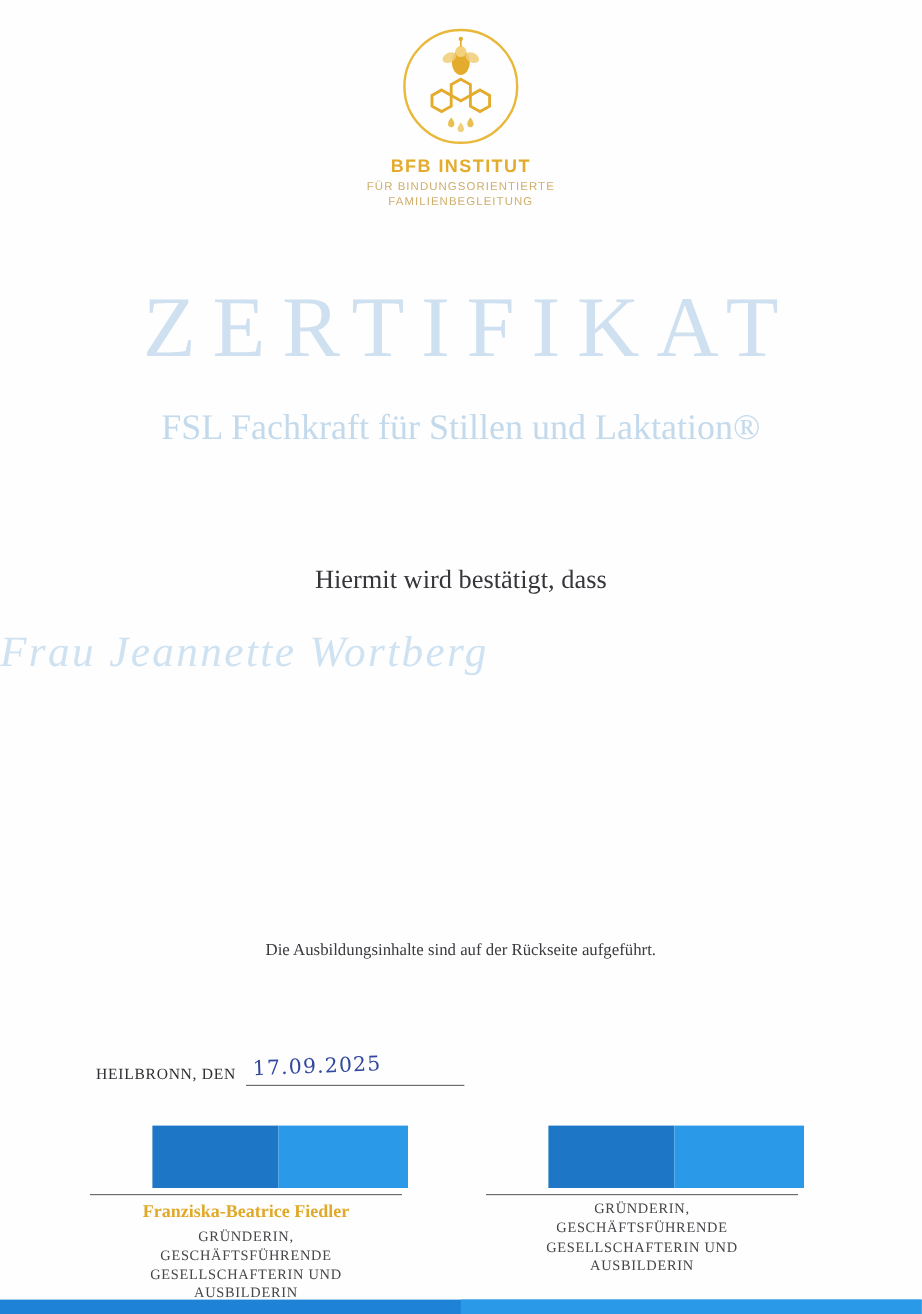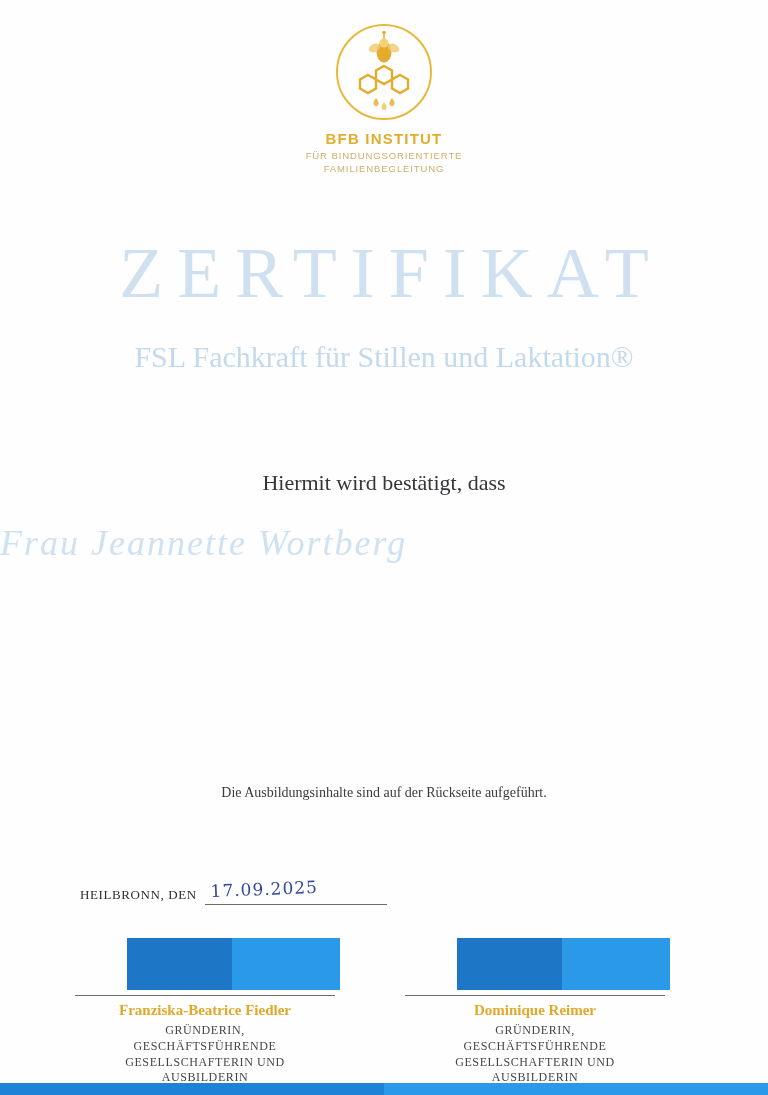--- a/index.html
+++ b/index.html
@@ -288,21 +288,20 @@
       <div>AUSBILDERIN</div>
     </div>
   </div>
 
   <div class="sig sig-right">
     <div class="sig-mark">
       <div class="sig-bar b1"></div>
       <div class="sig-bar b2"></div>
       <div class="sig-line"></div>
     </div>
-    <div class="sig-name">Dominique Reimer</div>
     <div class="sig-role">
       <div>GRÜNDERIN,</div>
       <div>GESCHÄFTSFÜHRENDE</div>
       <div>GESELLSCHAFTERIN UND</div>
       <div>AUSBILDERIN</div>
     </div>
   </div>
 
   <div class="bottom-bar">
     <div class="seg2"></div>

